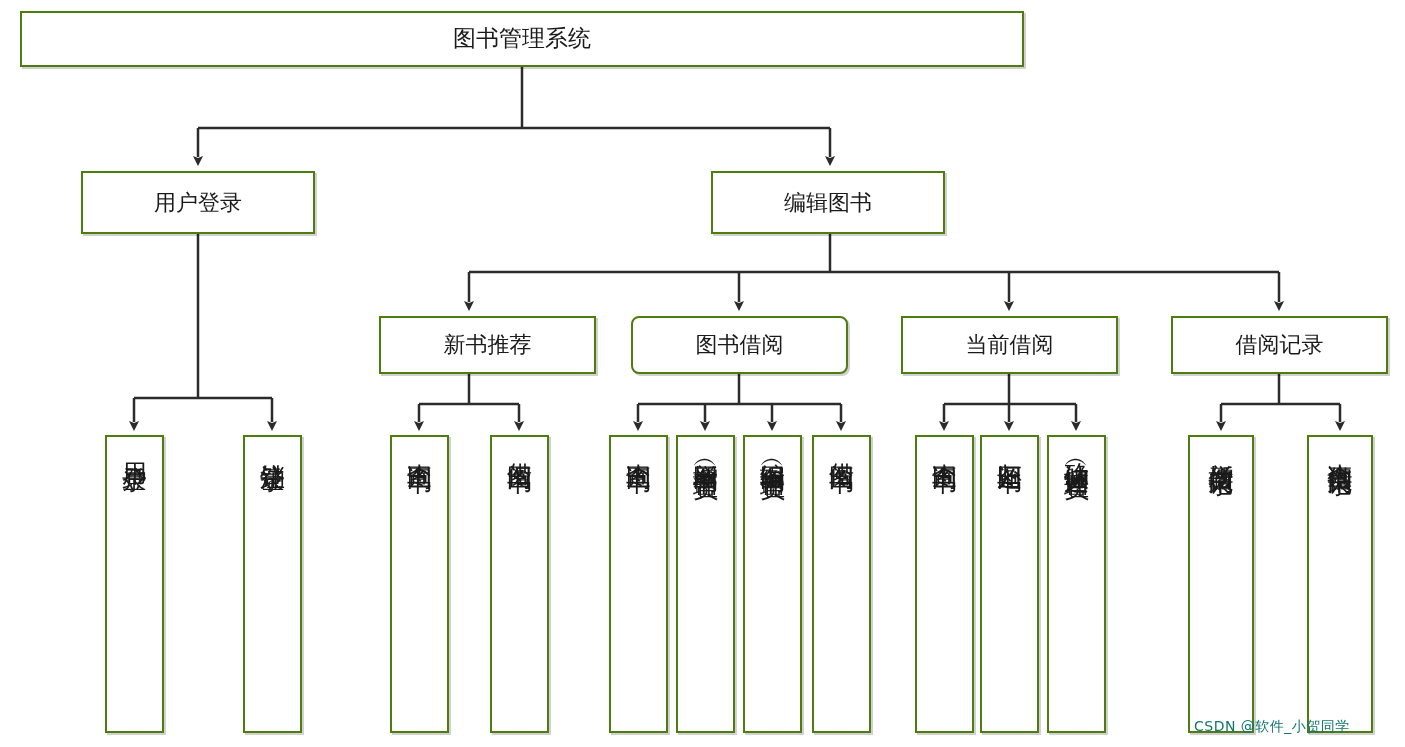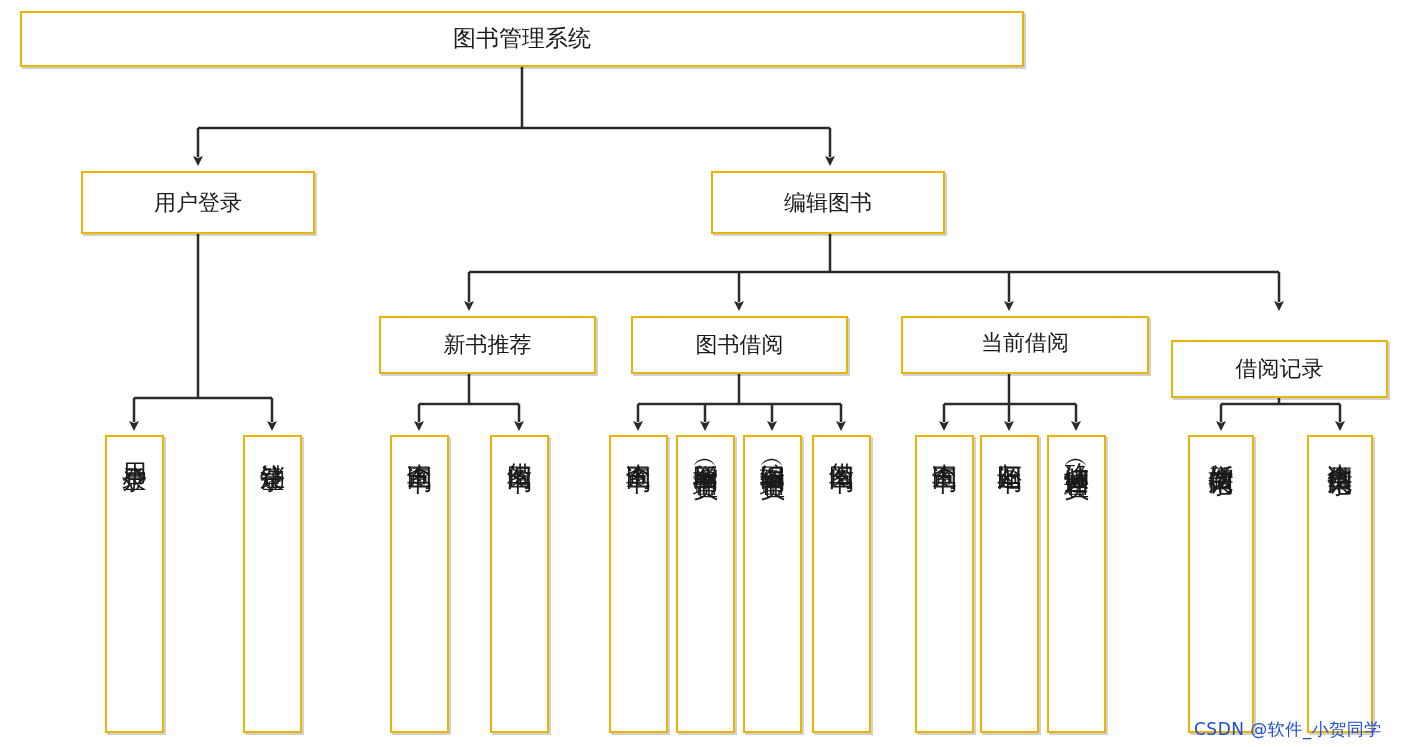--- a/index.html
+++ b/index.html
@@ -20,21 +20,21 @@
     left: 0;
     top: 0;
     width: 1405px;
     height: 747px;
     pointer-events: none;
   }
   .node {
     position: absolute;
     box-sizing: border-box;
     background: #ffffff;
-    border: 2px solid #eab308;
+    border: 2px solid #4d7c0f;
     box-shadow: 2px 2px 0 rgba(0,0,0,0.18);
     display: flex;
     align-items: center;
     justify-content: center;
     color: #1a1a1a;
   }
   .node .lbl {
     display: block;
     text-align: center;
     line-height: 1.18;
@@ -53,22 +53,22 @@
   .node.leaf .lbl {
     writing-mode: vertical-rl;
     text-orientation: upright;
     font-size: 25px;
     letter-spacing: 2px;
     line-height: 1;
     white-space: nowrap;
   }
   .watermark {
     position: absolute;
-    font-size: 17px;
-    color: #1d4ed8;
+    font-size: 14px;
+    color: #0f766e;
     white-space: nowrap;
     letter-spacing: 0.5px;
   }
 </style>
 </head>
 <body>
 
 <div id="canvas">
 
   <svg id="wires" viewBox="0 0 1405 747">
@@ -130,29 +130,29 @@
   </div>
 
   <div class="node hbox" style="left:711px; top:171px; width:234px; height:63px;">
     <span class="lbl">编辑图书</span>
   </div>
 
   <div class="node hbox" style="left:379px; top:316px; width:217px; height:58px;">
     <span class="lbl">新书推荐</span>
   </div>
 
-  <div class="node hbox" style="left:631px; top:316px; width:217px; height:58px;">
+  <div class="node hbox" style="left:631px; top:316px; width:217px; height:58px;border-radius:8px;">
     <span class="lbl">图书借阅</span>
   </div>
 
-  <div class="node hbox" style="left:901px; top:316px; width:248px; height:58px;font-family:Liberation Mono, monospace;">
+  <div class="node hbox" style="left:901px; top:316px; width:217px; height:58px;">
     <span class="lbl">当前借阅</span>
   </div>
 
-  <div class="node hbox" style="left:1171px; top:316px; width:217px; height:58px;margin-top:24px;">
+  <div class="node hbox" style="left:1171px; top:316px; width:217px; height:58px;">
     <span class="lbl">借阅记录</span>
   </div>
 
   <div class="node leaf" style="left:105px; top:435px; width:59px; height:298px;">
     <span class="lbl">用户登录</span>
   </div>
   <div class="node leaf" style="left:243px; top:435px; width:59px; height:298px;">
     <span class="lbl">注销登录</span>
   </div>
 

